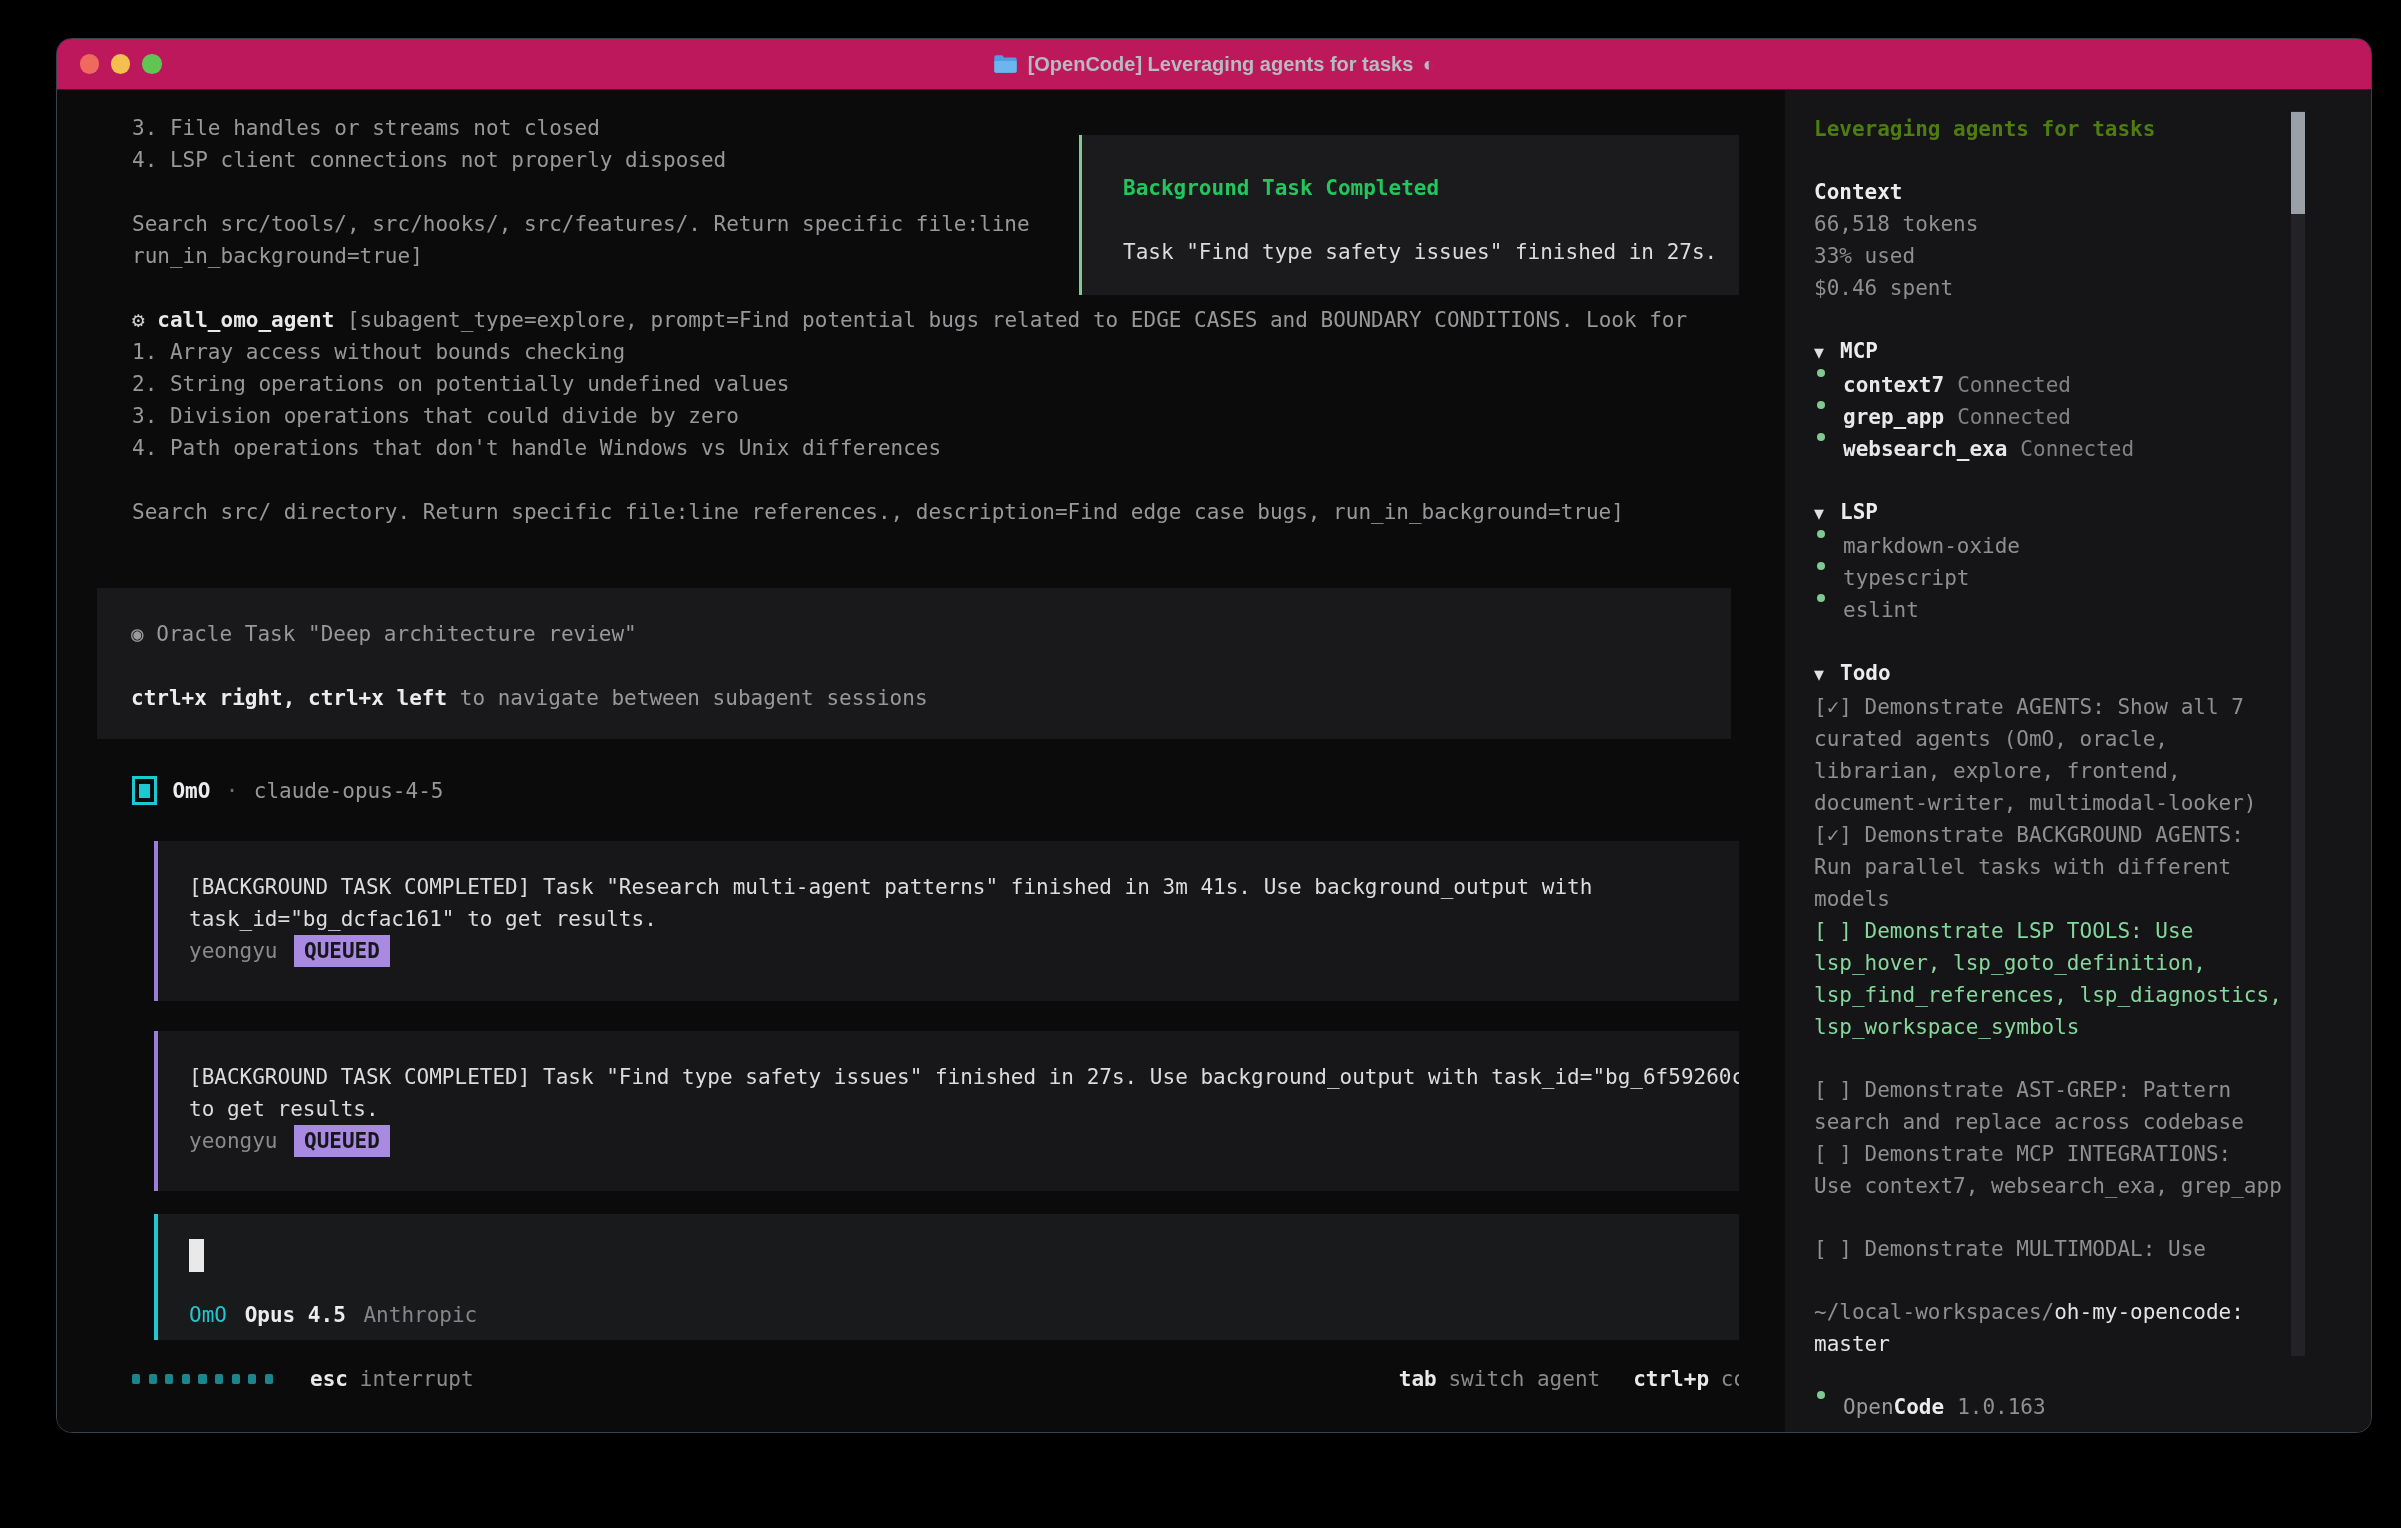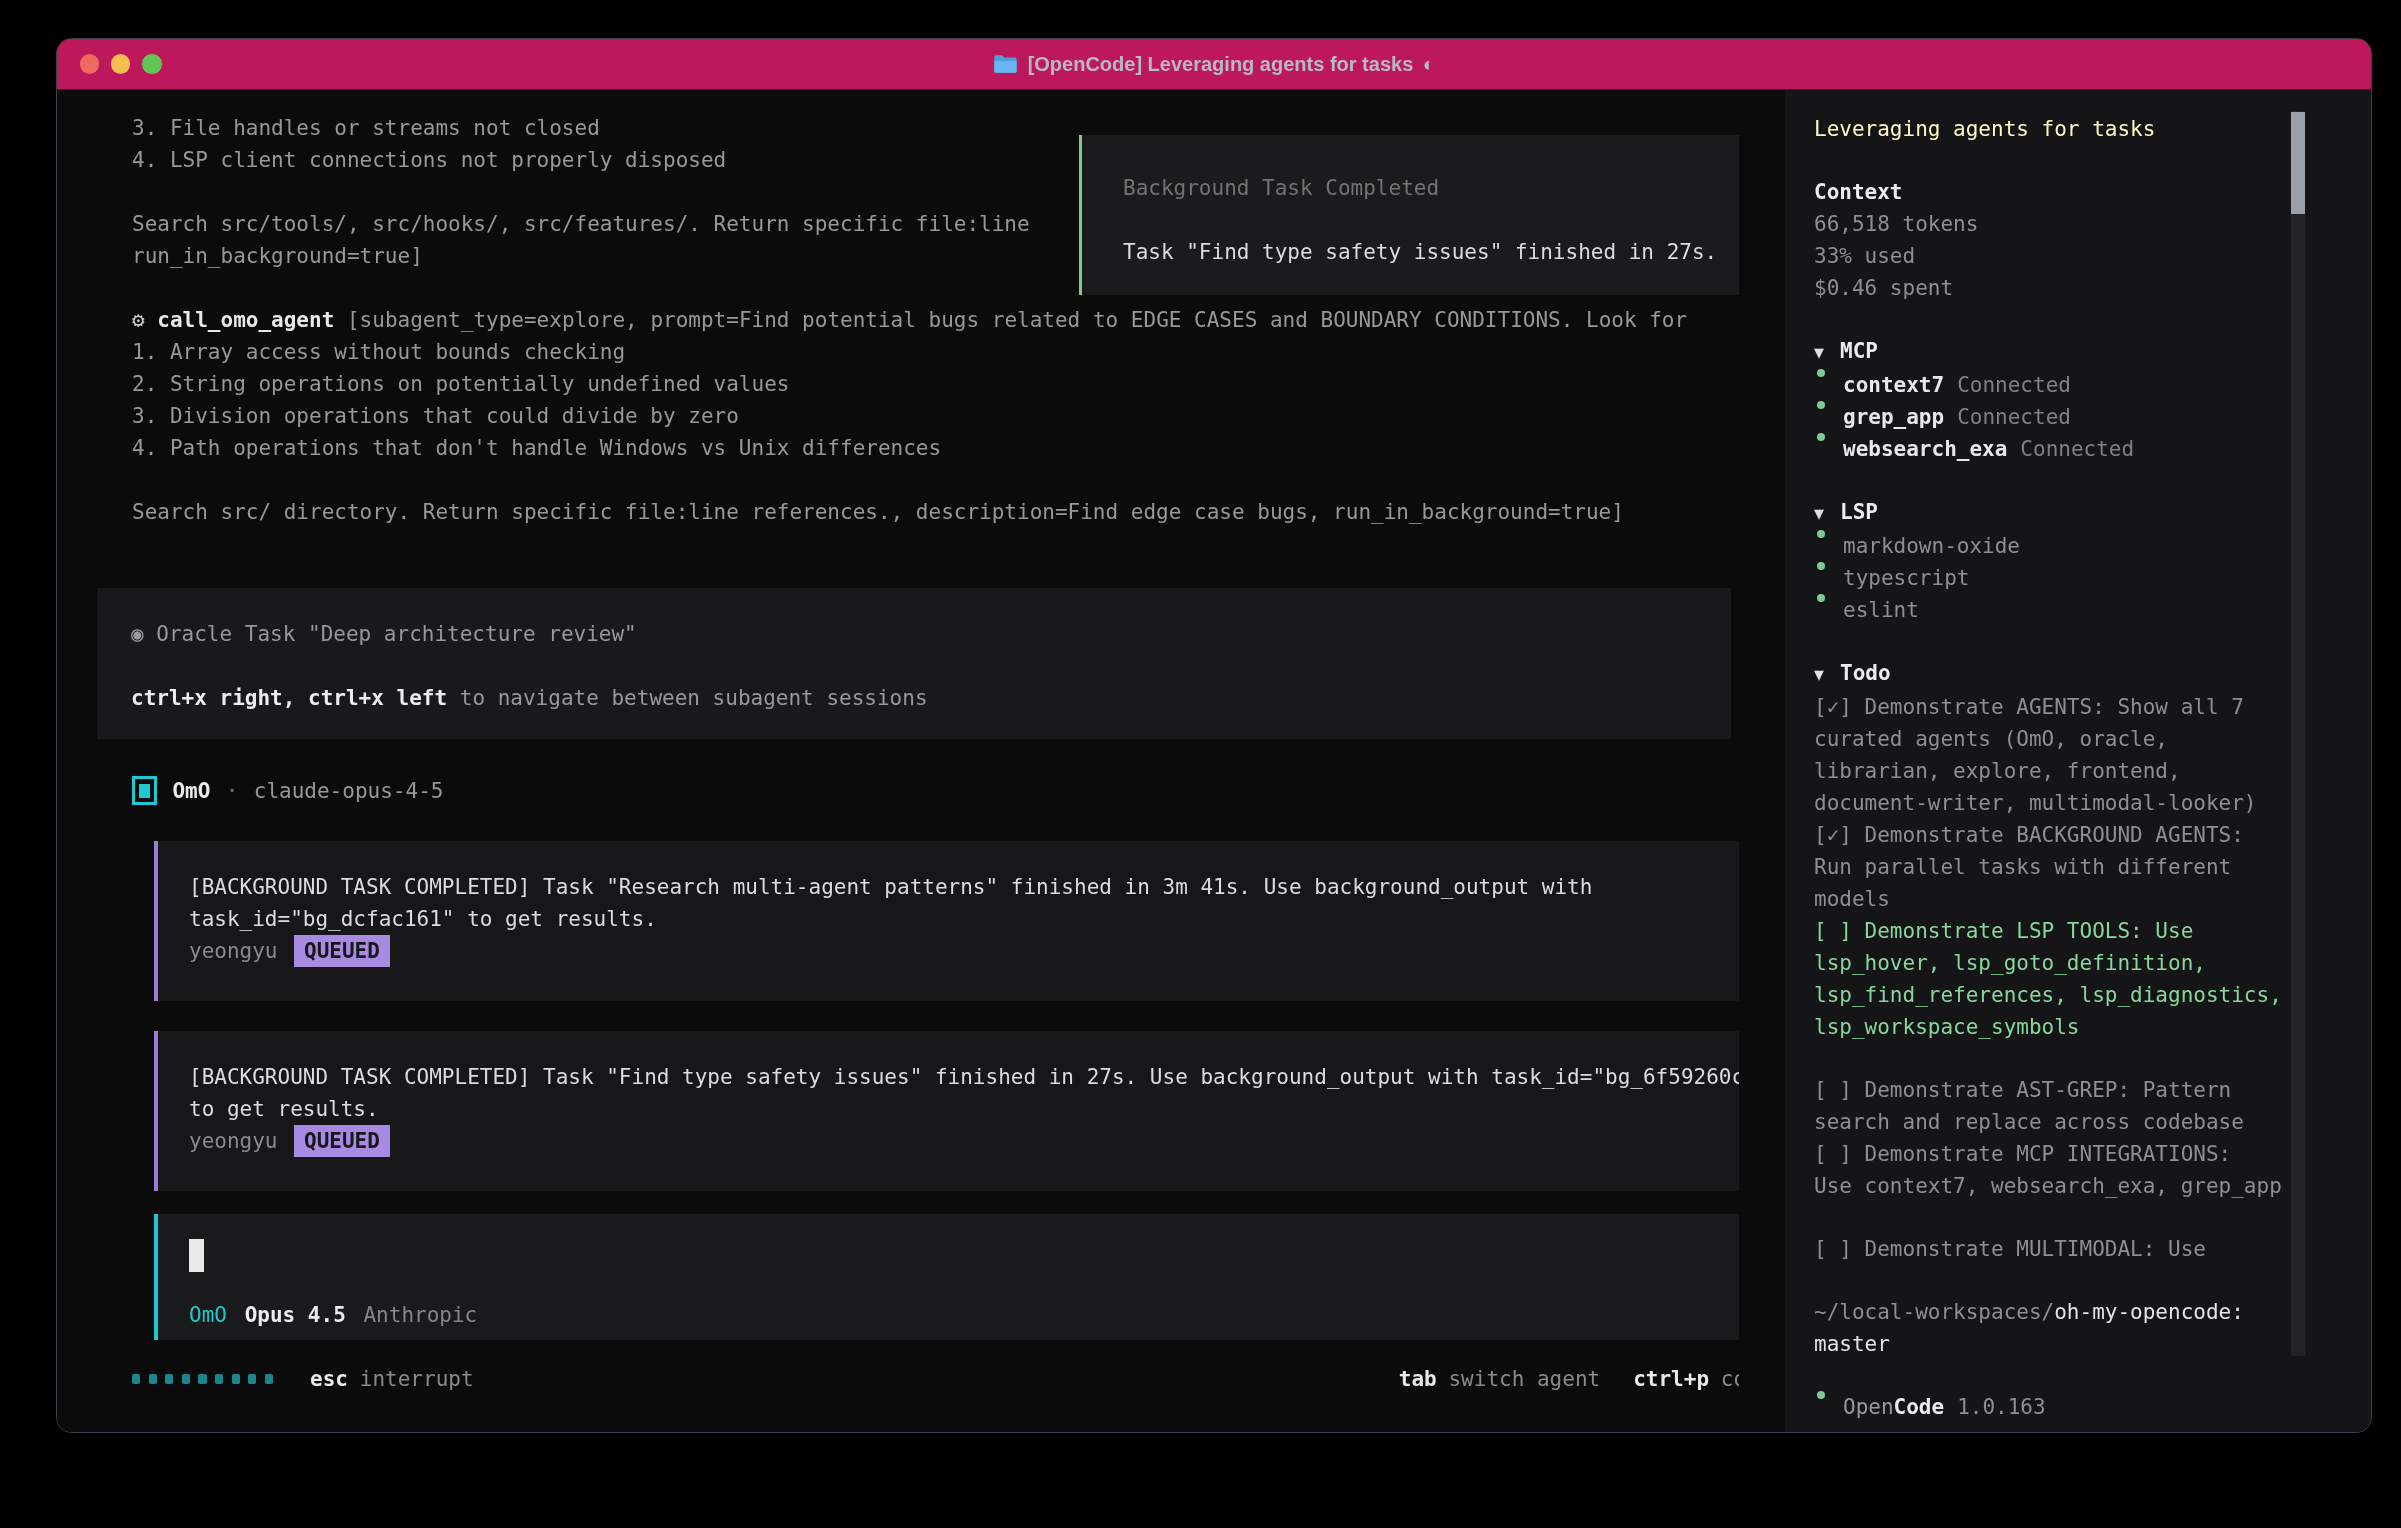--- a/index.html
+++ b/index.html
@@ -87,27 +87,27 @@
   .key{color:#e9e9ea;font-weight:700;}
   .key-label{color:#8a8a8c;margin-left:11.8px;}
   .status-spacer{flex:1;}
   .status-group{display:flex;align-items:center;margin-left:33px;}
   
   .notification{
     position:absolute;left:1022px;top:45px;width:675px;height:160px;
     background:#1b1b1d;border-left:3px solid #7fca92;border-right:3px solid #7fca92;
     padding:37px 8.3px 0 41px;box-sizing:border-box;z-index:5;
   }
-  .notif-title{color:#737373;font-weight:400;white-space:nowrap;}
+  .notif-title{color:#22c55e;font-weight:700;white-space:nowrap;}
   .notif-body{margin-top:32px;color:#dcdcde;white-space:nowrap;}
   
   .main-scroll{position:absolute;left:1688px;top:16px;width:13.6px;height:1072px;background:#232327;z-index:2;}
   .main-thumb{position:absolute;bottom:0;left:0;right:0;height:25px;background:#5a5b60;}
   
-  .sb-title{color:#fef9c3;font-weight:400;}
+  .sb-title{color:#4d7c0f;font-weight:700;}
   .sb-gap{margin-top:31px;}
   .sb-heading{color:#ececee;font-weight:700;}
   .tri-icon{display:inline-block;width:26px;color:#e0e0e2;font-size:16.5px;}
   .sb-item{display:flex;align-items:flex-start;}
   .dot-icon{width:8.3px;height:8.3px;border-radius:50%;background:#7fca92;margin:0 17.7px 0 3px;flex:none;}
   .sb-item-name{color:#e8e8ea;font-weight:700;}
   .sb-item-name.plain{color:#8f8f91;font-weight:400;}
   .sb-item-status{color:#818184;margin-left:13px;}
   .todo-item{width:476px;white-space:pre-wrap;}
   .todo-item.current{color:#86d79b;}

